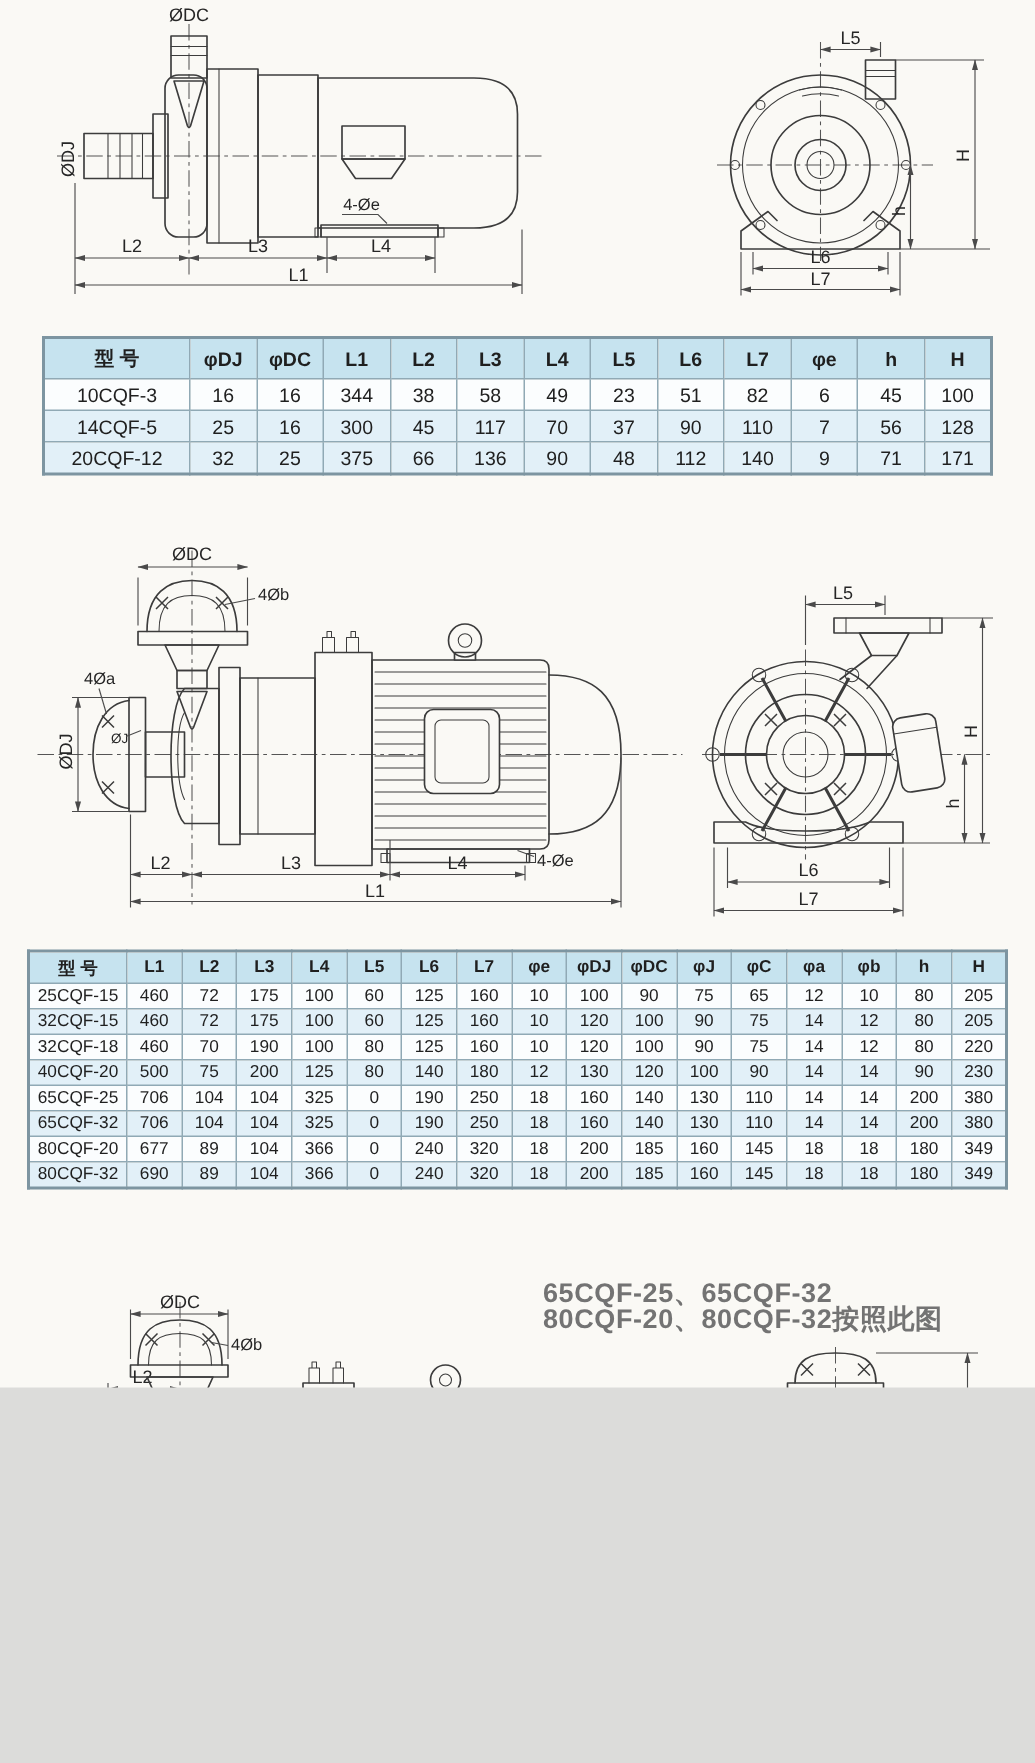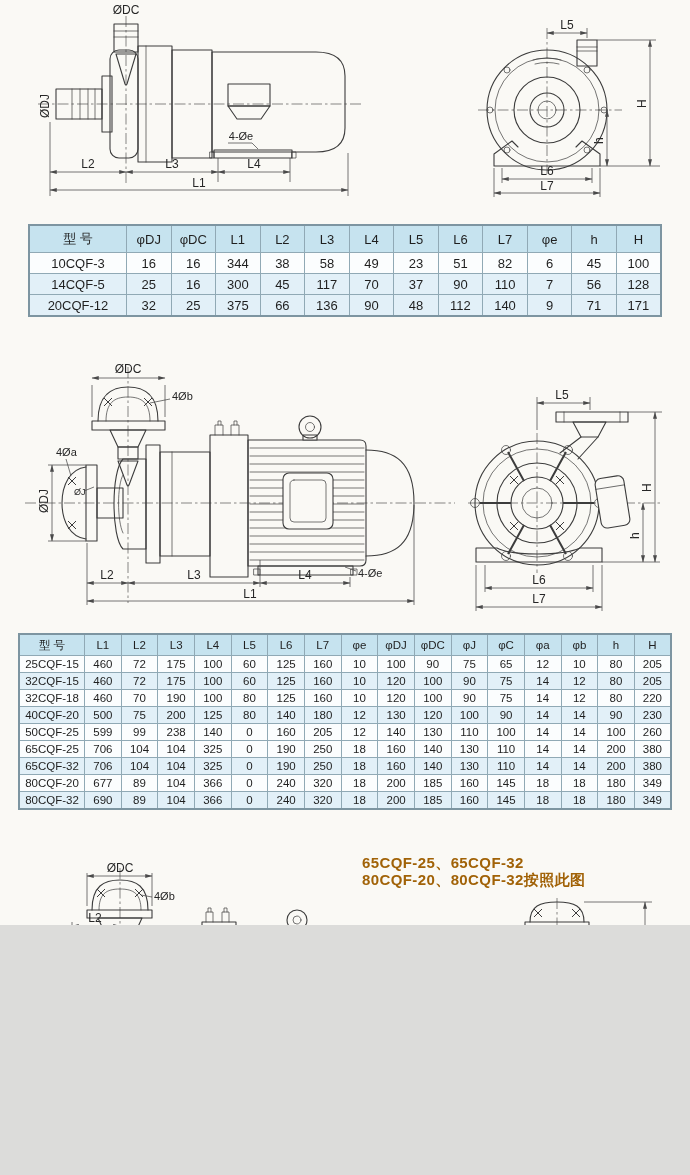--- a/index.html
+++ b/index.html
@@ -3,35 +3,35 @@
 <meta charset="utf-8">
 <style>
   html,body{margin:0;padding:0;}
   body{background:#dcdcda;font-family:"Liberation Sans",sans-serif;}
   #page{position:relative;width:690px;height:925px;background:#faf9f5;overflow:hidden;margin:0 auto;}
 
   
   table.dimtable{position:absolute;border-collapse:collapse;table-layout:fixed;
     border:2px solid #7d95a1;color:#1f1f1f;}
   table.dimtable th,table.dimtable td{border:1px solid #90a9b5;text-align:center;padding:0;overflow:hidden;}
-  table.dimtable th{background:#c6e3ef;font-weight:normal;}
+  table.dimtable th{background:#c6e3ef;font-weight:bold;}
   table.dimtable td{background:#fbfdfe;}
   table.dimtable tr.alt td{background:#e2f0f8;}
   #table1{left:28px;top:224px;width:634px;font-size:13px;}
   #table1 th{height:26px;}
   #table1 td{height:20px;}
   #table1 th:first-child{width:96px;}
   #table2{left:18px;top:633px;width:654px;font-size:11.5px;}
   #table2 th{height:20px;}
   #table2 td{height:16px;}
   #table2 th:first-child{width:64px;}
 
   
-  #note{position:absolute;left:362px;top:854px;font-weight:bold;font-size:15px;
-    line-height:17px;color:#a16207;letter-spacing:.4px;white-space:nowrap;}
+  #note{position:absolute;left:362px;top:854px;font-weight:bold;font-size:18px;
+    line-height:17px;color:#737373;letter-spacing:.4px;white-space:nowrap;}
 
   
   svg.dwg{position:absolute;left:0;}
   #dwg1{top:0;}  #dwg2{top:355px;}  #dwg3{top:860px;}
   .ol{fill:none;stroke:#3c3c3c;stroke-width:1.1;stroke-linejoin:round;stroke-linecap:round;}
   .th{stroke-width:.7;}
   .cl{fill:none;stroke:#555;stroke-width:.7;stroke-dasharray:11 3 2.5 3;}
   .dim{fill:none;stroke:#4a4a4a;stroke-width:.75;}
   .mk{marker-start:url(#arr);marker-end:url(#arr);}
   .xm{fill:none;stroke:#3c3c3c;stroke-width:1;}
@@ -406,39 +406,20 @@
           <td>130</td>
           <td>120</td>
           <td>100</td>
           <td>90</td>
           <td>14</td>
           <td>14</td>
           <td>90</td>
           <td>230</td>
         </tr>
         <tr>
-          <td>50CQF-25</td>
-          <td>599</td>
-          <td>99</td>
-          <td>238</td>
-          <td>140</td>
-          <td>0</td>
-          <td>160</td>
-          <td>205</td>
-          <td>12</td>
-          <td>140</td>
-          <td>130</td>
-          <td>110</td>
-          <td>100</td>
-          <td>14</td>
-          <td>14</td>
-          <td>100</td>
-          <td>260</td>
-        </tr>
-        <tr>
           <td>65CQF-25</td>
           <td>706</td>
           <td>104</td>
           <td>104</td>
           <td>325</td>
           <td>0</td>
           <td>190</td>
           <td>250</td>
           <td>18</td>
           <td>160</td>

